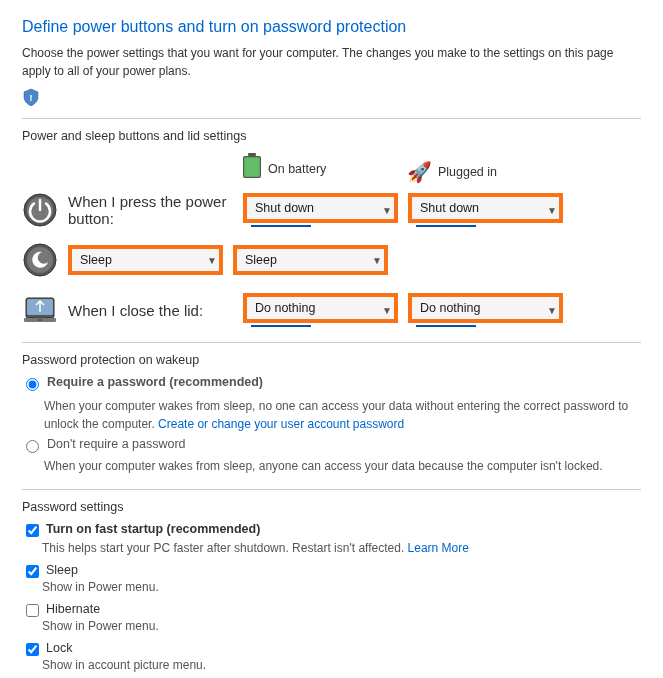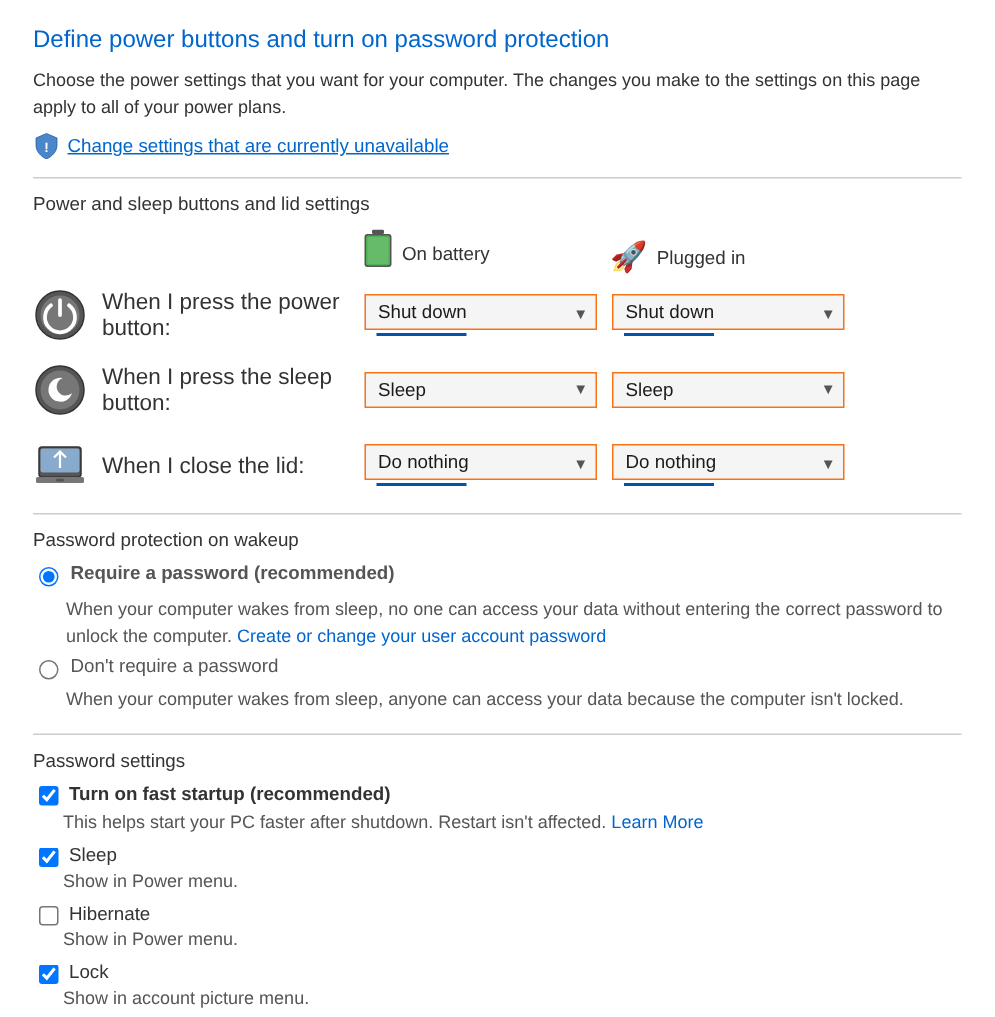--- a/index.html
+++ b/index.html
@@ -70,21 +70,21 @@
       flex-shrink: 0;
     }
     .dropdown-wrap {
       width: 155px;
       margin-right: 10px;
       position: relative;
     }
     .dropdown-wrap select {
       width: 100%;
       padding: 4px 24px 4px 8px;
-      border: 1px solid #f97316;
+      border: 4px solid #f97316;
       background: #f5f5f5;
       font-size: 12.5px;
       color: #1a1a1a;
       appearance: none;
       -webkit-appearance: none;
       cursor: pointer;
       outline: none;
     }
     .dropdown-arrow {
       position: absolute;
@@ -205,21 +205,20 @@
 
 <p class="intro-text">Choose the power settings that you want for your computer. The changes you make to the settings on this page apply to all of your power plans.</p>
 
 <div style="display:flex; align-items:center; gap:5px; margin-bottom:10px;">
   <span style="display:inline-block; width:18px; height:18px;">
     <svg viewBox="0 0 18 18" width="18" height="18">
       <path d="M9,1 L16,4 L16,9 C16,13 12.5,16.5 9,18 C5.5,16.5 2,13 2,9 L2,4 Z" fill="#4a86c8" stroke="#2255aa" stroke-width="0.5"></path>
       <text x="9" y="13" text-anchor="middle" font-size="9" fill="white" font-weight="bold">!</text>
     </svg>
   </span>
-  <a class="change-link" href="#">Change settings that are currently unavailable</a>
 </div>
 
 <hr>
 
 <div class="section-title">Power and sleep buttons and lid settings</div>
 
 <div class="battery-header-row">
   <div class="col-header">
     <span>
       <svg width="20" height="28" viewBox="0 0 20 28">
@@ -272,21 +271,20 @@
 </div>
 
 <div class="settings-row">
   <span style="width:36px;height:36px;margin-right:10px;flex-shrink:0;">
     <svg width="36" height="36" viewBox="0 0 36 36">
       <circle cx="18" cy="18" r="16" fill="#555" stroke="#333" stroke-width="1"></circle>
       <circle cx="18" cy="18" r="13" fill="#777"></circle>
       <path d="M20,10 A8,8 0 1,0 26,20 A6,6 0 1,1 20,10 Z" fill="white"></path>
     </svg>
   </span>
-  <div class="row-label">When I press the sleep button:</div>
   <div class="dropdown-wrap">
     <select>
       <option>Do nothing</option>
       <option selected="">Sleep</option>
       <option>Hibernate</option>
       <option>Shut down</option>
     </select>
     <span class="dropdown-arrow">▼</span>
   </div>
   <div class="dropdown-wrap">

